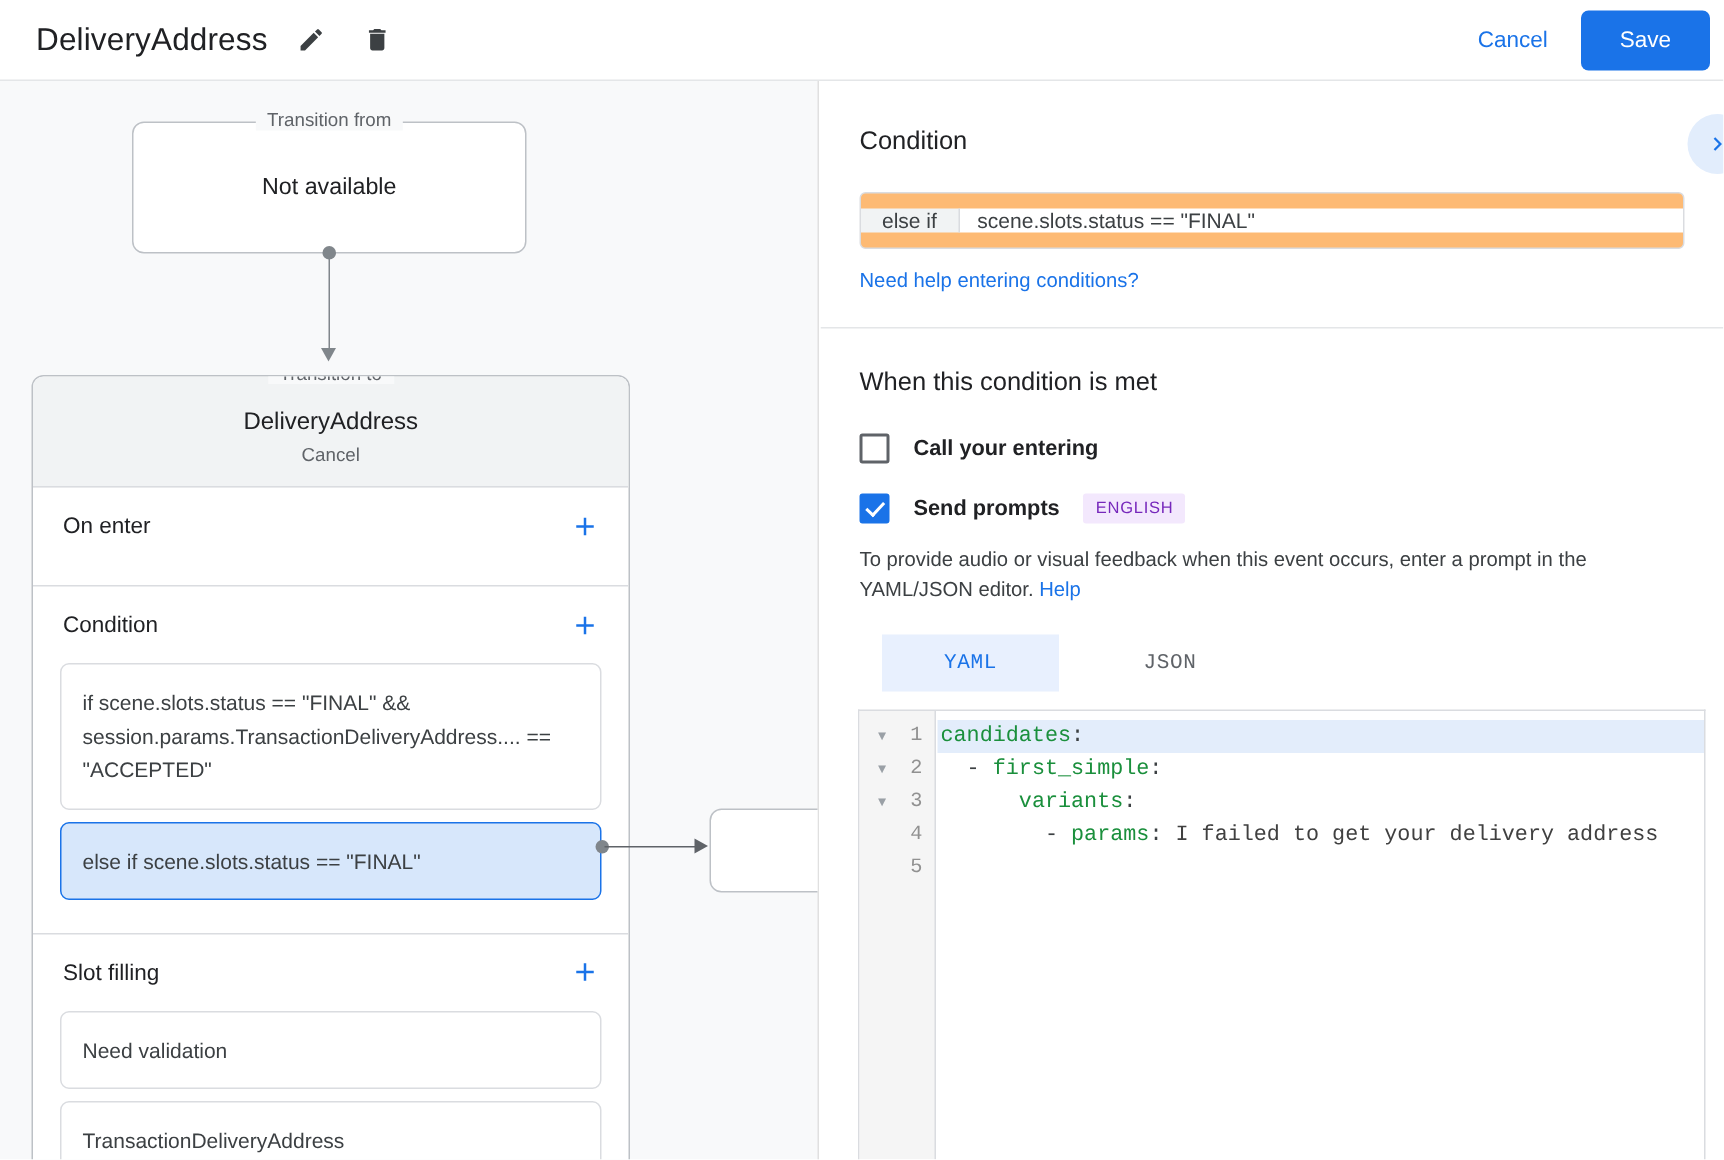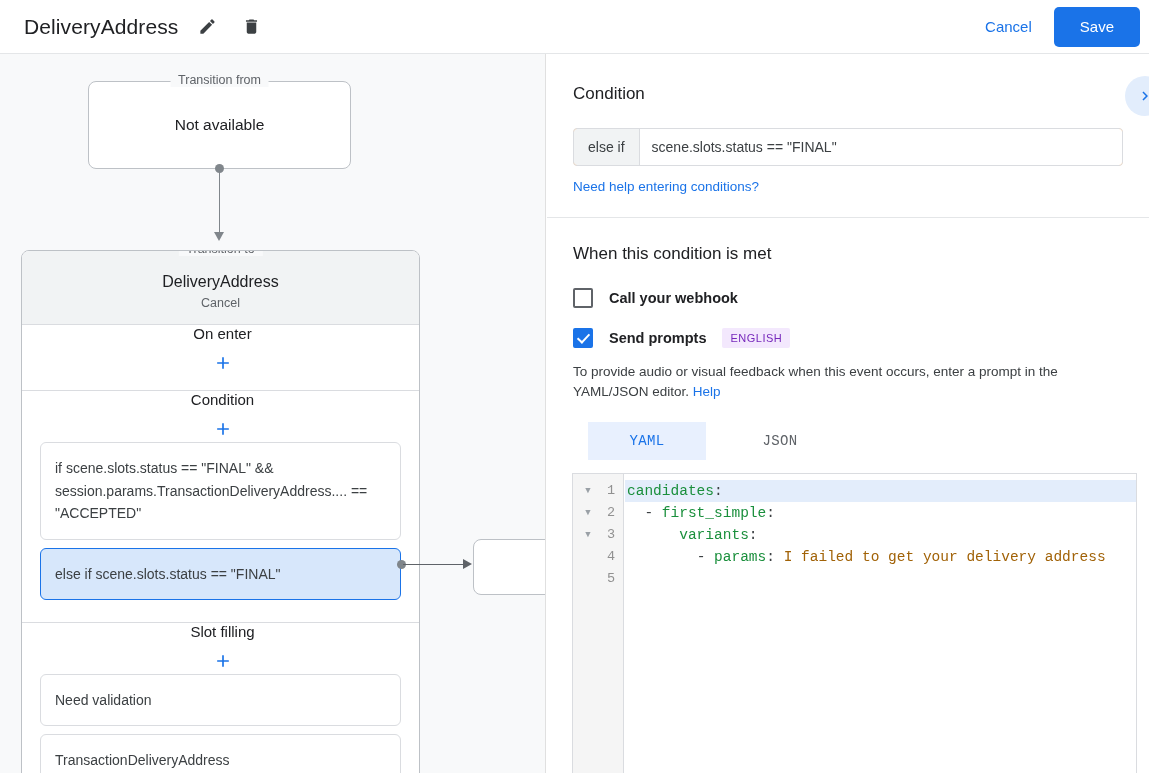--- a/index.html
+++ b/index.html
@@ -149,21 +149,20 @@
   }
   .section {
     border-bottom: 1px solid #dadce0;
     padding: 0 0 14px 0;
   }
   .section:last-child { border-bottom: none; }
   .section-head {
     display: flex; align-items: center;
     height: 51px;
     padding: 0 16px 0 20px;
-    flex-direction: column;
   }
   .section-title { font-size: 15px; color: #202124; flex: 1; }
   .plus-btn {
     width: 26px; height: 26px;
     display: flex; align-items: center; justify-content: center;
     cursor: pointer;
   }
   .plus-btn svg { display: block; }
   .chip {
     margin: 0 18px 8px 18px;
@@ -210,20 +209,21 @@
     margin: 0 0 24px 0;
     font-weight: 400;
   }
   .cond-row {
     display: flex;
     border: 1px solid #dadce0;
     border-radius: 4px;
     height: 38px;
     overflow: hidden;
     background: #fdba74;
+    align-items: center;
   }
   .cond-prefix {
     background: #f1f3f4;
     border-right: 1px solid #dadce0;
     display: flex; align-items: center;
     padding: 0 14px;
     font-size: 14px;
     color: #3c4043;
   }
   .cond-input {
@@ -358,21 +358,21 @@
     cursor: pointer;
     text-align: center;
   }
   .cl {
     position: absolute;
     left: 2px;
     line-height: 22px;
     white-space: pre;
   }
   .k { color: #1a8f3c; }
-  .v { color: #a16207; text-align: center; }
+  .v { color: #404040; text-align: center; }
   .p { color: #3c4043; }
 </style>
 </head>
 <body>
 
 <div id="app">
 
   <div class="header">
     <div class="header-title">DeliveryAddress</div>
     <div class="header-icon-btn">
@@ -466,21 +466,21 @@
             <path fill="#1a73e8" d="M8.59 16.59 13.17 12 8.59 7.41 10 6l6 6-6 6z"></path>
           </svg>
       </div>
     </div>
 
     <div class="panel-sec met">
       <div class="panel-h">When this condition is met</div>
 
       <div class="cbrow">
         <div class="cbox"></div>
-        <div class="cb-label">Call your webhook</div>
+        <div class="cb-label">Call your entering</div>
       </div>
 
       <div class="cbrow">
         <div class="cbox checked"></div>
         <div class="cb-label">Send prompts</div>
         <div class="badge">ENGLISH</div>
       </div>
 
       <div class="helper">
         <span>To provide audio or visual feedback when this event occurs, enter a prompt in the YAML/JSON editor.</span>

